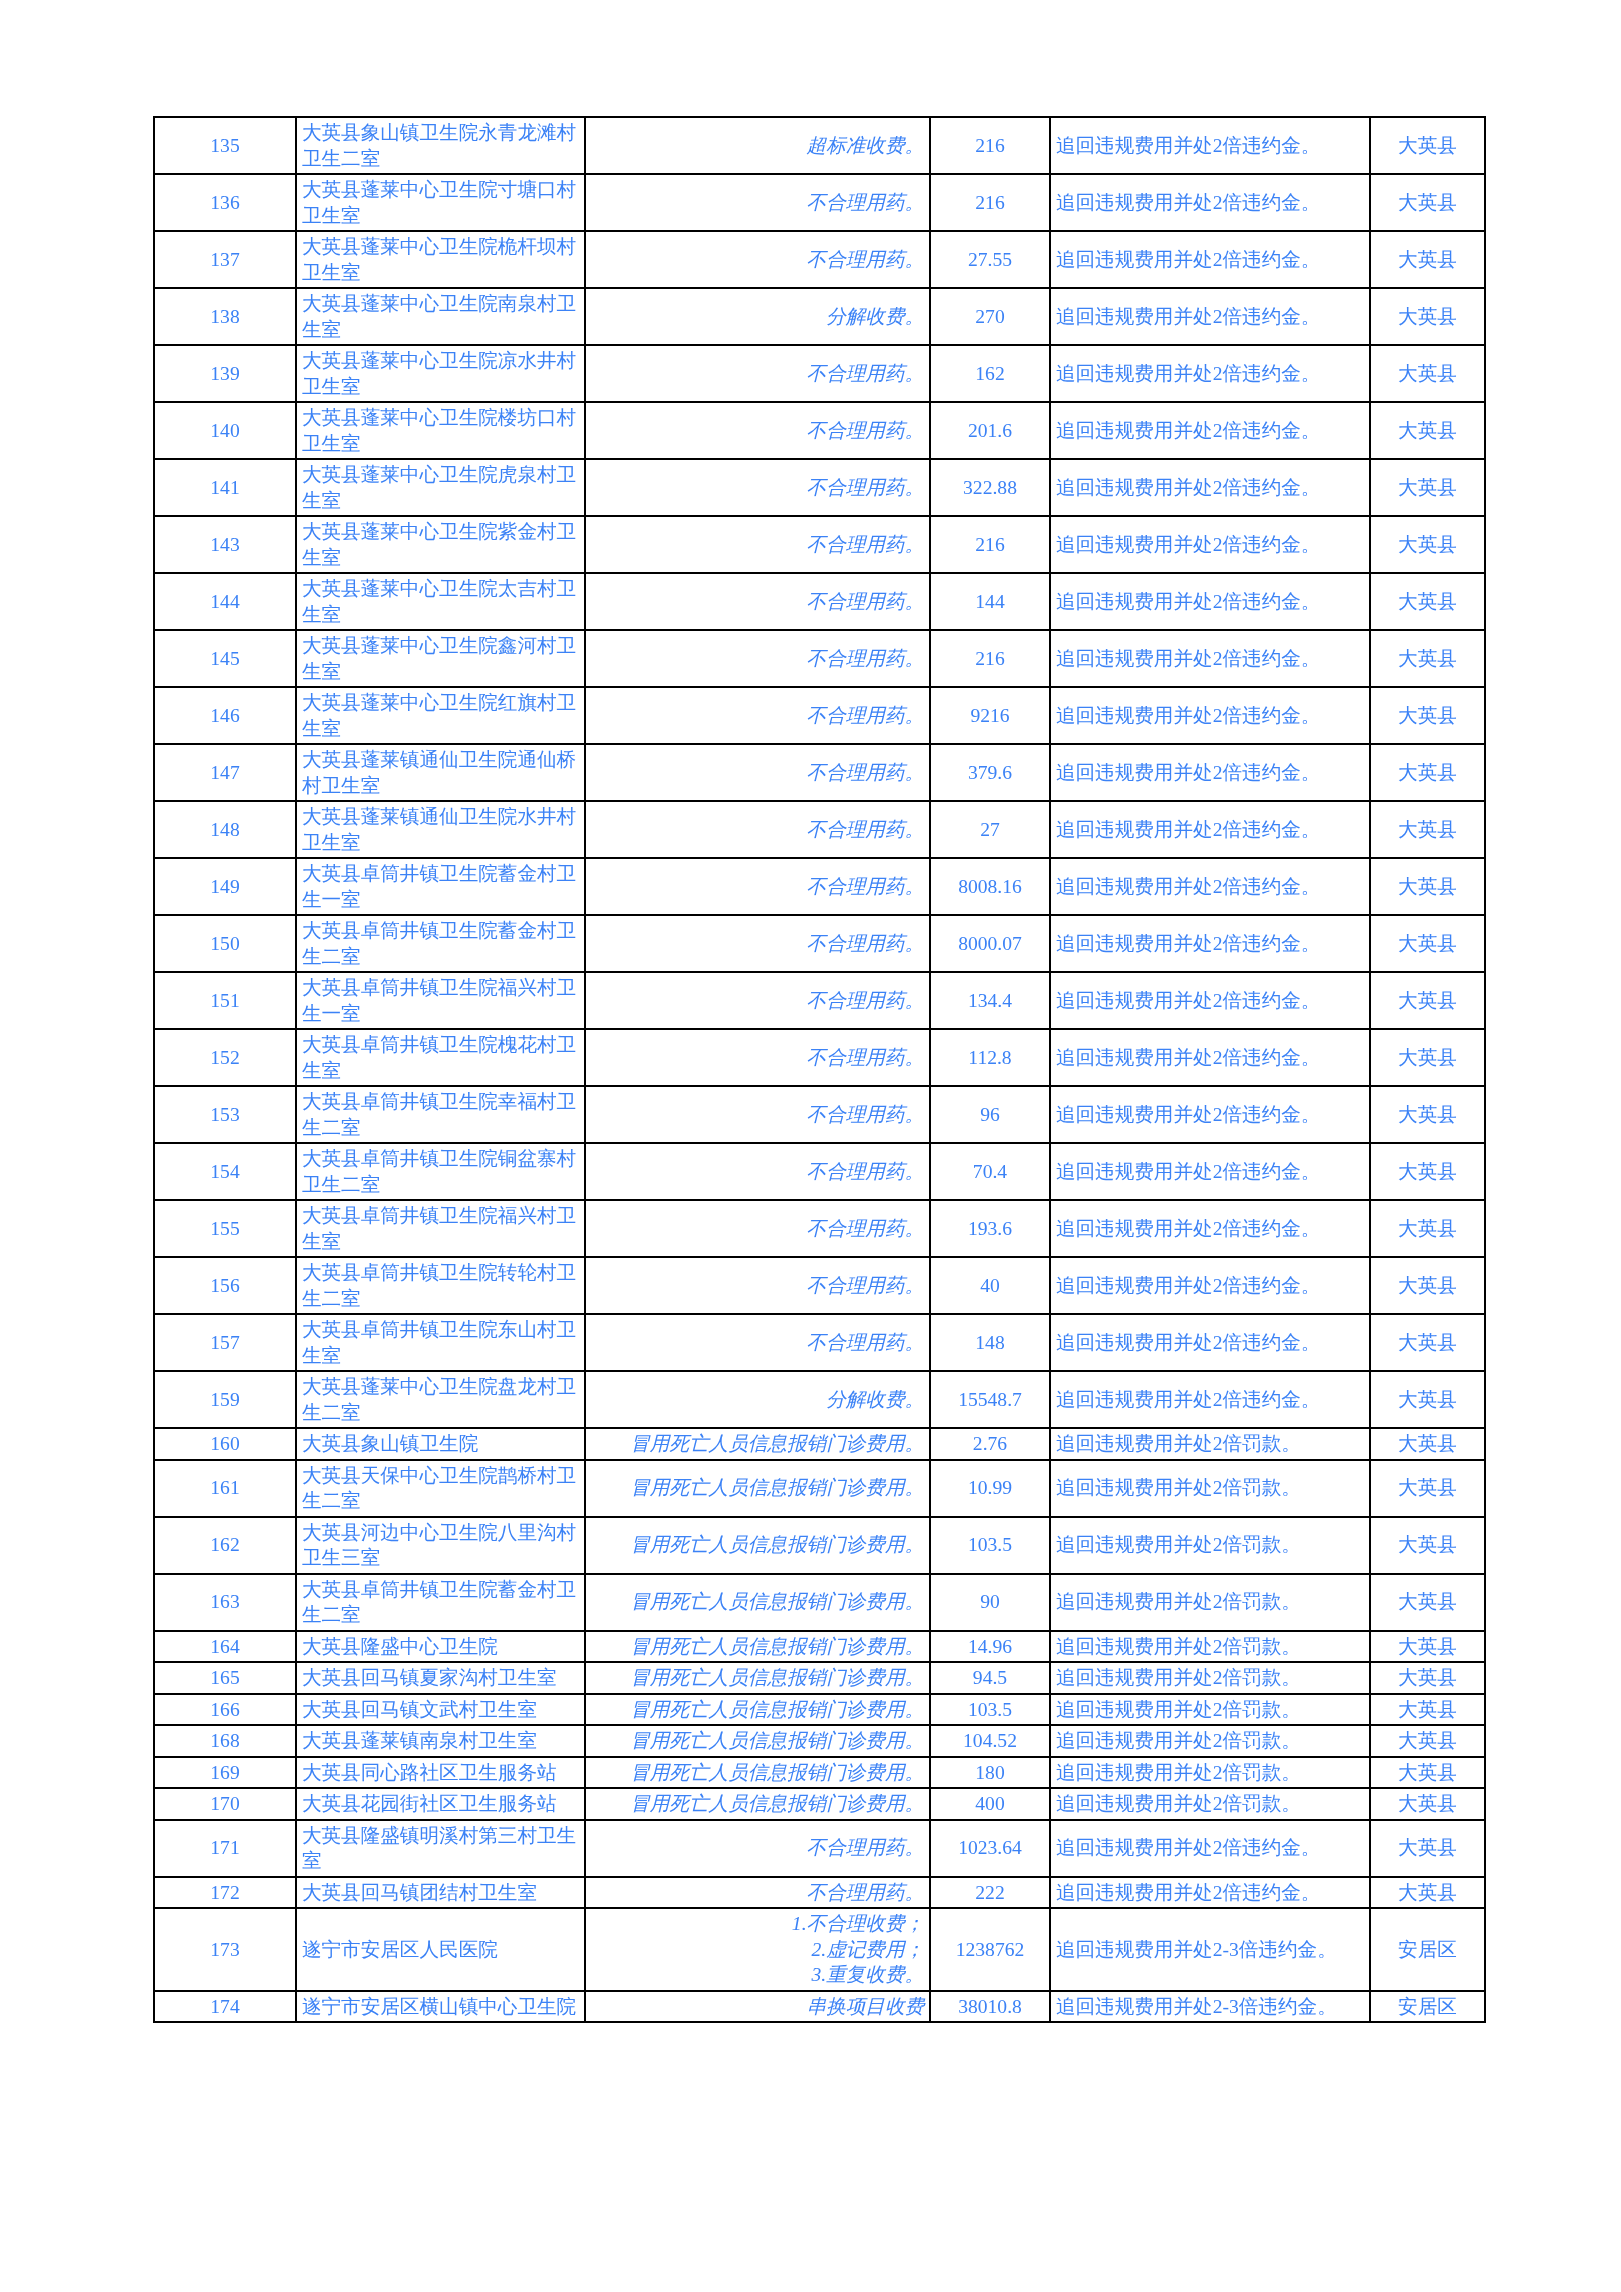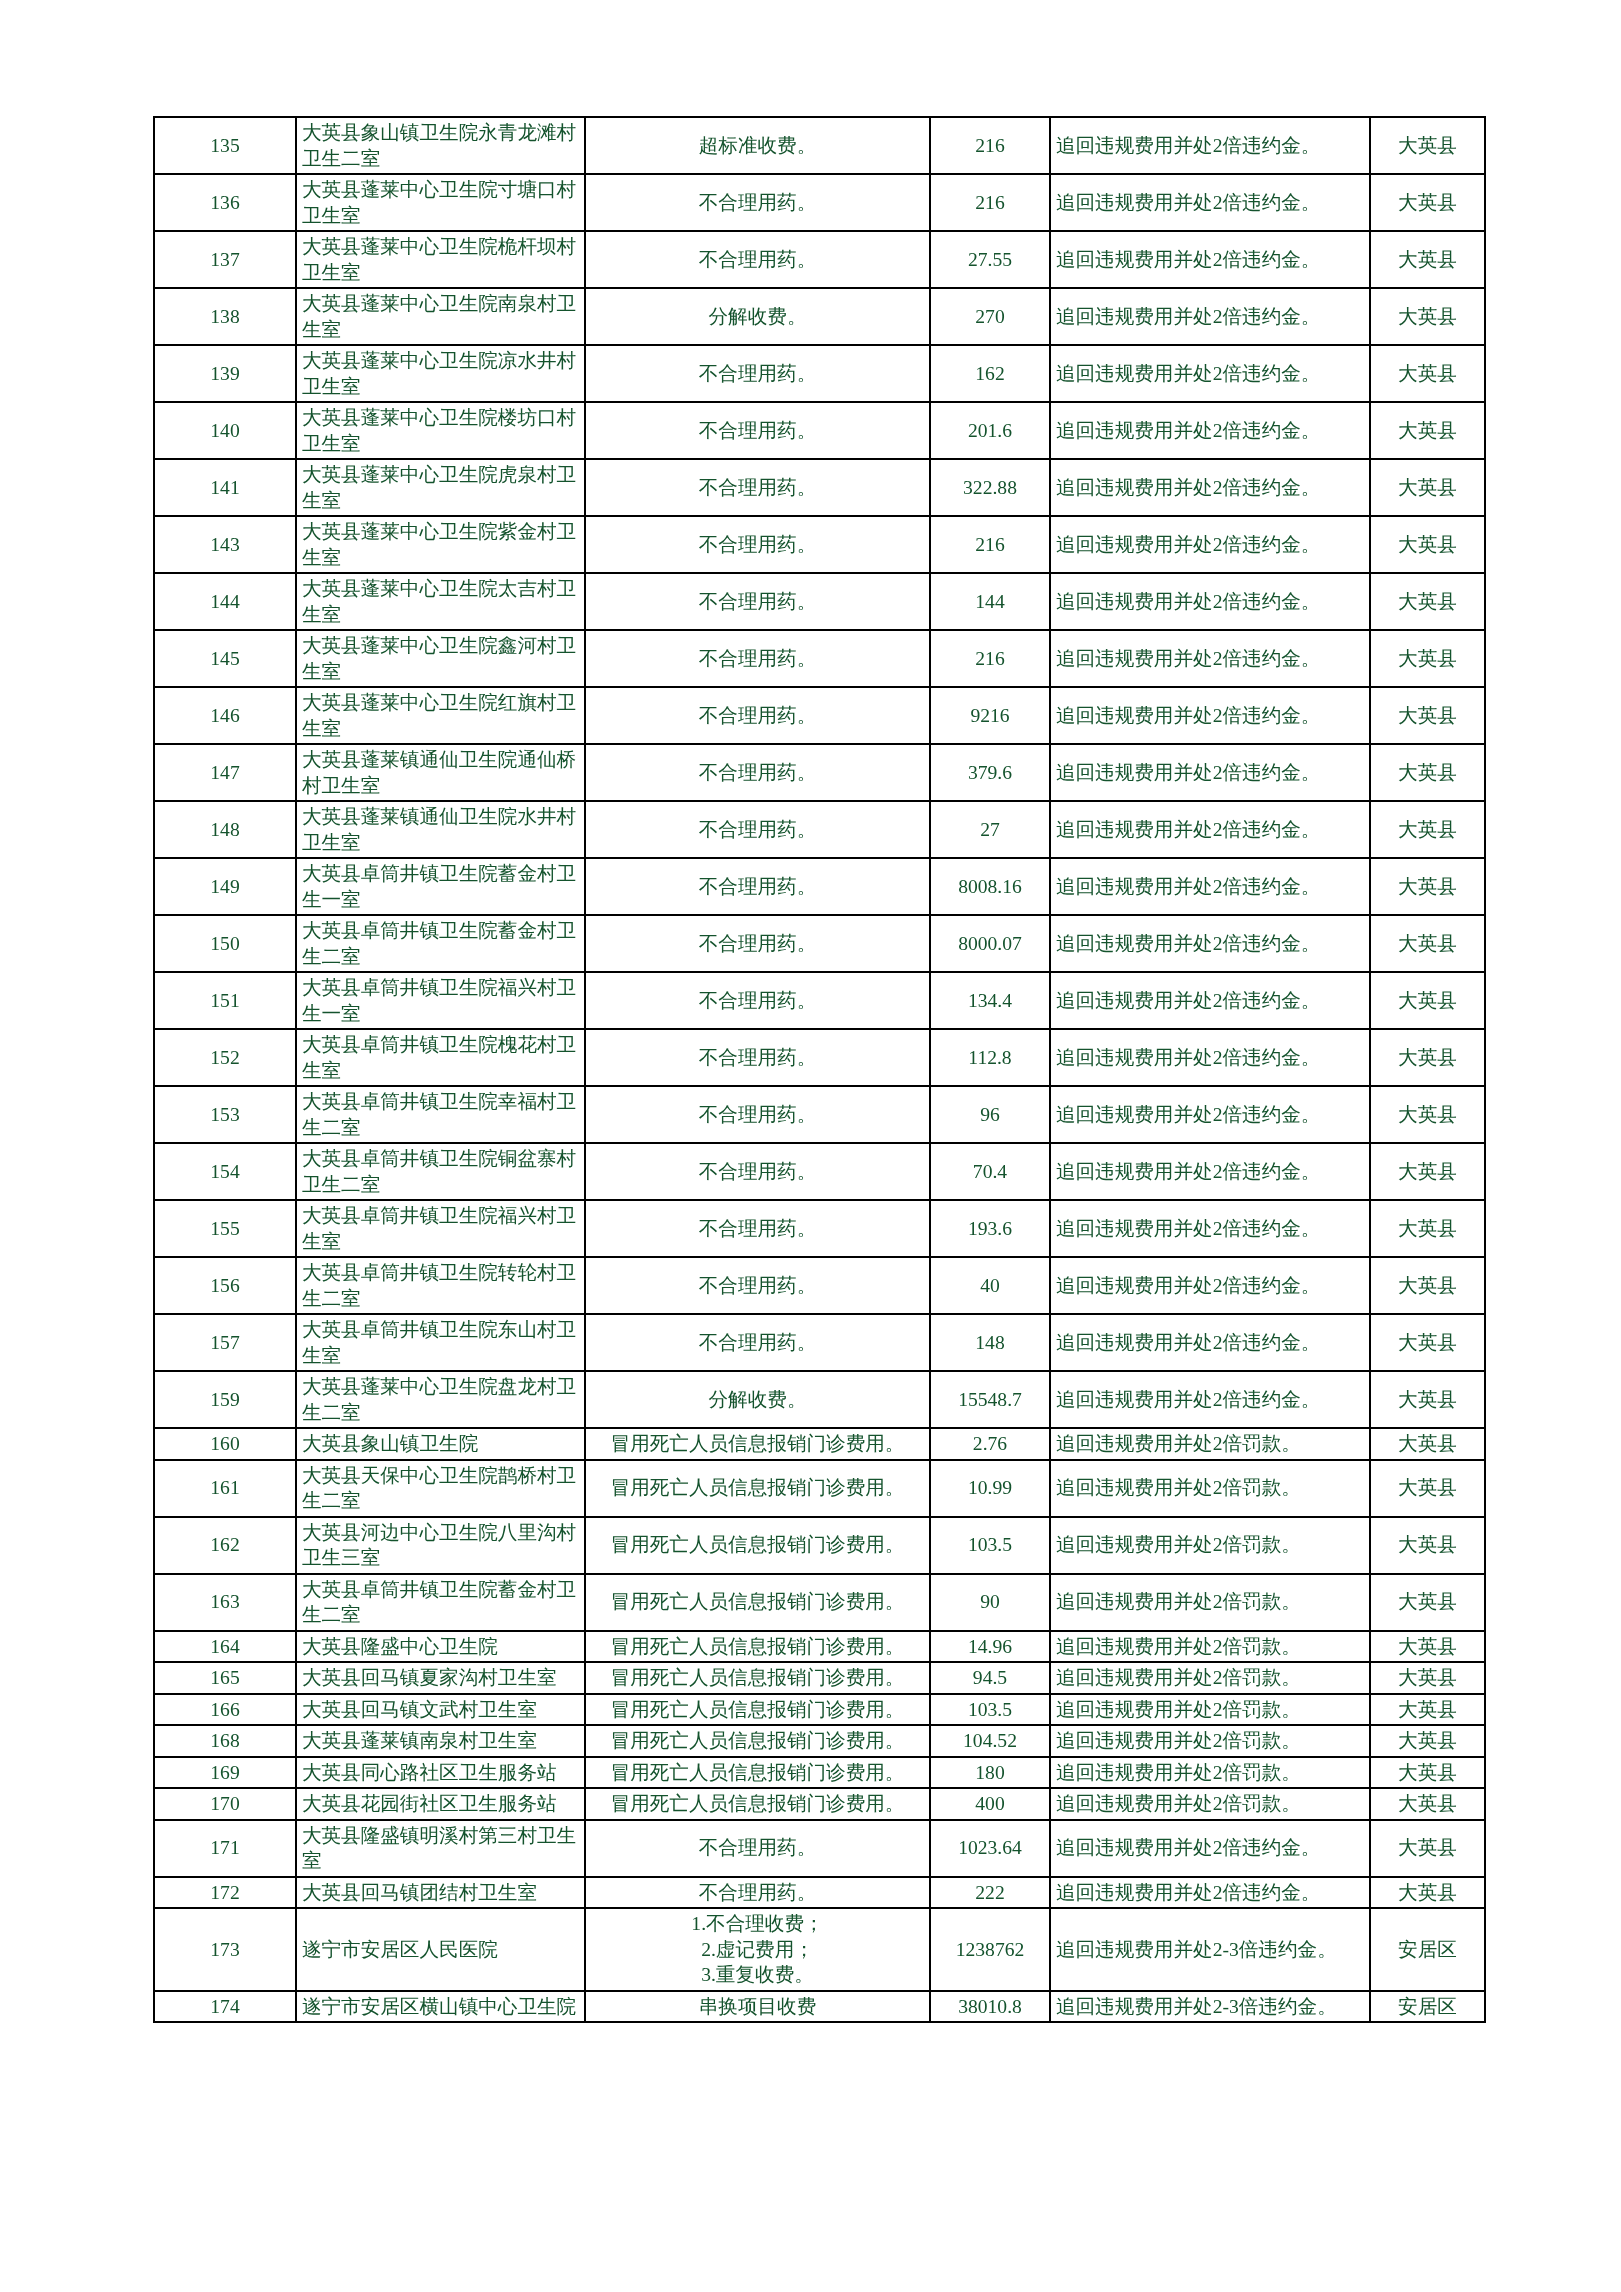--- a/index.html
+++ b/index.html
@@ -6,21 +6,21 @@
     margin: 0;
     padding: 0;
     background: #ffffff;
   }
   #page {
     position: relative;
     width: 1621px;
     height: 2293px;
     background: #ffffff;
     font-family: "Liberation Serif", "DejaVu Serif", serif;
-    color: #14532d;
+    color: #3b82f6;
     overflow: hidden;
   }
   table.viol-table {
     position: absolute;
     left: 153px;
     top: 116px;
     width: 1330px;
     border-collapse: collapse;
     table-layout: fixed;
     border: 2.9px solid #000000;
@@ -29,21 +29,21 @@
     border: 2px solid #000000;
     font-size: 19.6px;
     line-height: 25.5px;
     padding: 2px 4.9px;
     vertical-align: middle;
     overflow: hidden;
     word-break: break-all;
   }
   td.col-no     { text-align: center; }
   td.col-name   { text-align: left; padding-right: 13.7px; border-radius: 10px; }
-  td.col-viol   { text-align: center; white-space: pre-line; }
+  td.col-viol   { text-align: right; white-space: pre-line; font-style: italic; }
   td.col-amt    { text-align: center; }
   td.col-pen    { text-align: left; }
   td.col-county { text-align: center; margin-left: 28px; }
 </style>
 </head>
 <body>
 
 <div id="page">
   <table class="viol-table">
     <colgroup>

